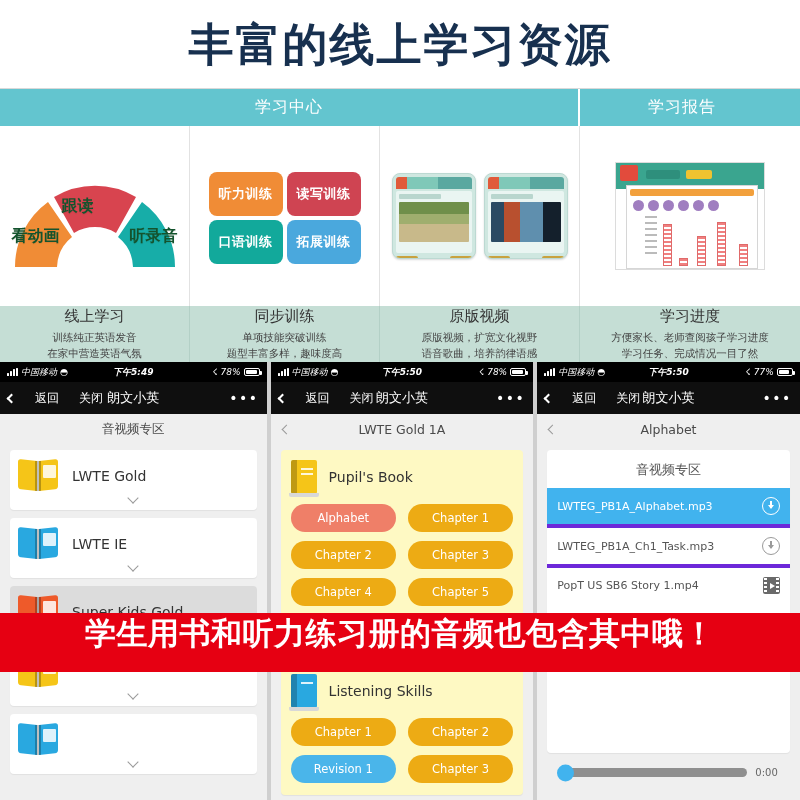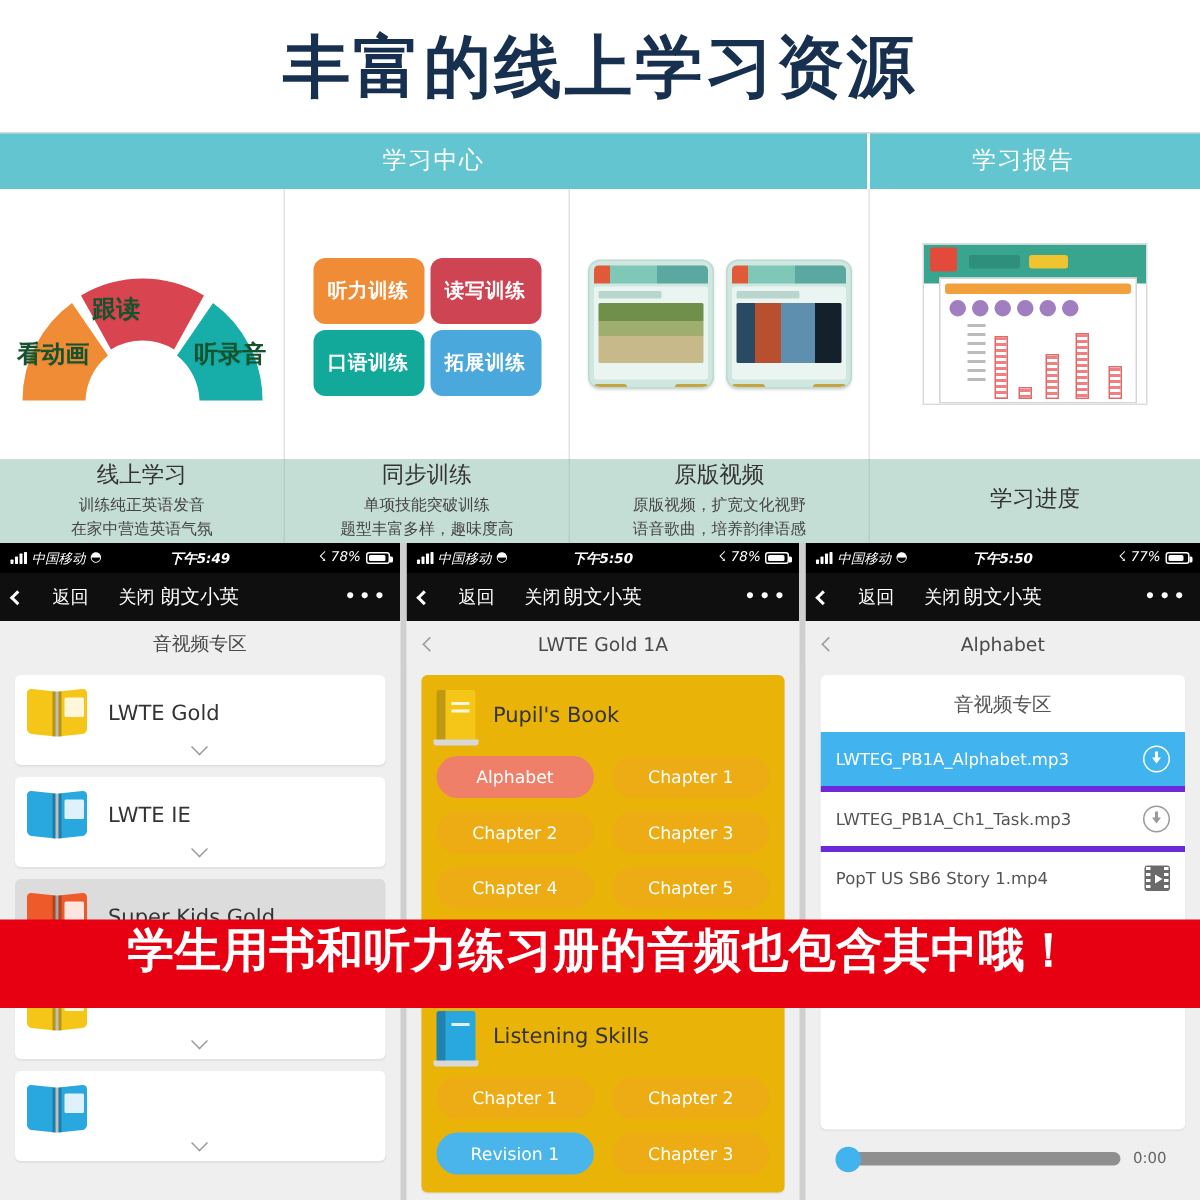--- a/index.html
+++ b/index.html
@@ -199,21 +199,21 @@
   .bk-spine { position: absolute; left: 17px; top: 1px; width: 6px; height: 30px; background: rgba(0,0,0,.25); }
 
   
   .vbook { width: 26px; height: 34px; position: relative; flex: 0 0 26px; }
   .vb-body { position: absolute; inset: 0; border-radius: 2px; }
   .vb-spine { position: absolute; left: 0; top: 0; bottom: 0; width: 6px; background: rgba(0,0,0,.22); border-radius: 2px 0 0 2px; }
   .vb-line { position: absolute; left: 10px; right: 4px; height: 2px; background: rgba(255,255,255,.85); }
   .vb-foot { position: absolute; left: -2px; right: -2px; bottom: -3px; height: 4px; background: #d8d8d8; border-radius: 0 0 2px 2px; }
 
   
-  .panel { background: #eab308; border-radius: 4px; padding: 10px 10px 12px; margin-bottom: 9px; box-shadow: 0 1px 1px rgba(0,0,0,.06); }
+  .panel { background: #fef9c3; border-radius: 4px; padding: 10px 10px 12px; margin-bottom: 9px; box-shadow: 0 1px 1px rgba(0,0,0,.06); }
   .panel-head { display: flex; align-items: center; gap: 12px; margin-bottom: 10px; }
   .panel-title { font-size: 14px; color: #333; }
   .pill-grid { display: grid; grid-template-columns: 1fr 1fr; gap: 9px 12px; }
   .pill {
     height: 28px; border-radius: 14px; display: flex; align-items: center; justify-content: center;
     color: #fff; font-size: 11.5px;
   }
 
   
   .filecard { background: #fff; border-radius: 4px; overflow: hidden; box-shadow: 0 1px 1px rgba(0,0,0,.06); }
@@ -386,20 +386,24 @@
     </div>
     <div class="cap-col col-w3">
       <div class="cap-title">原版视频</div>
       <div class="cap-sub">
         <div>原版视频，扩宽文化视野</div>
         <div>语音歌曲，培养韵律语感</div>
       </div>
     </div>
     <div class="cap-col col-w4">
       <div class="cap-title">学习进度</div>
+      <div class="cap-sub">
+        <div>方便家长、老师查阅孩子学习进度</div>
+        <div>学习任务、完成情况一目了然</div>
+      </div>
     </div>
   </div>
 
   <div class="phones">
 
     <div class="phone">
       <div class="statusbar">
         <span class="sb-left">
           <span class="signal">
               <i></i>

